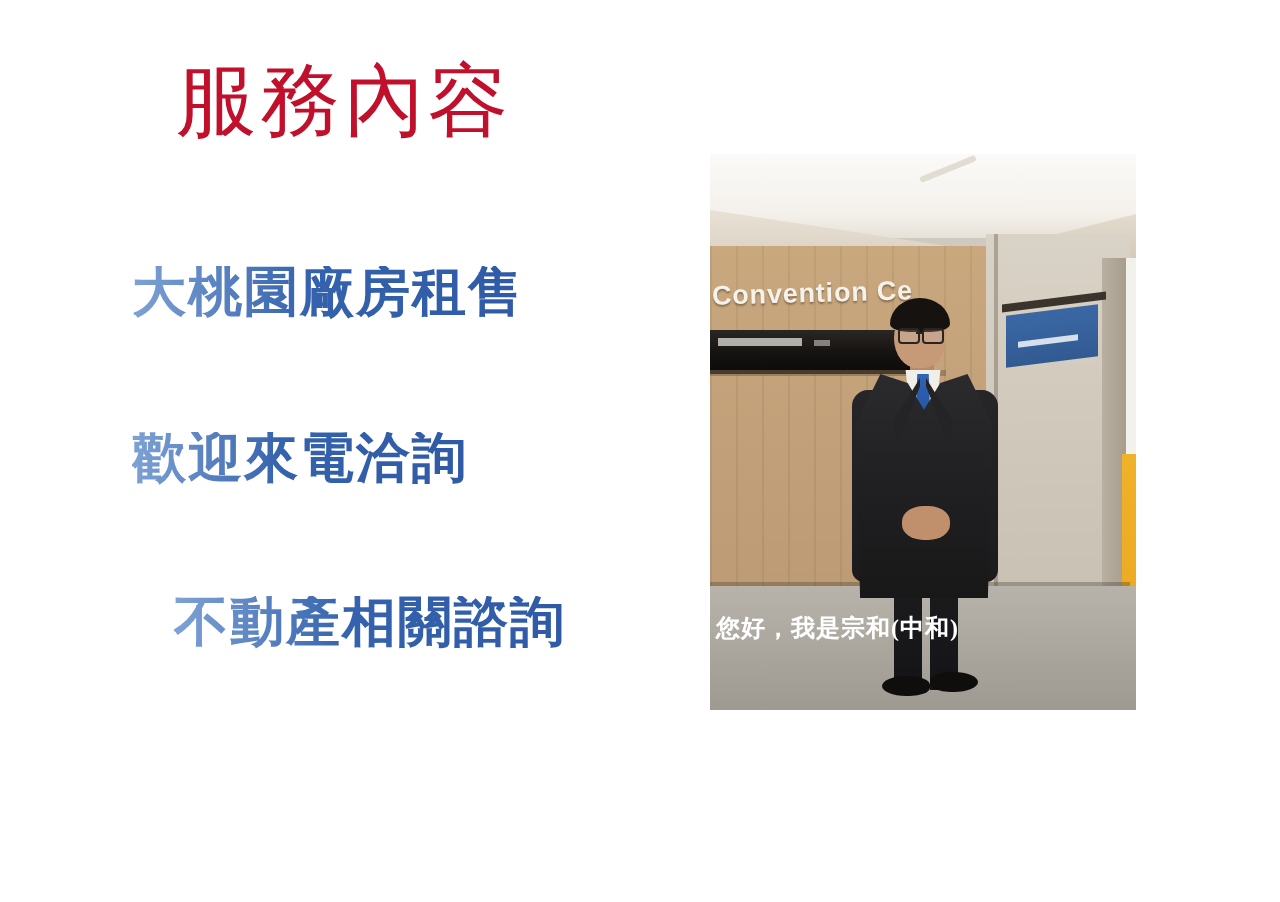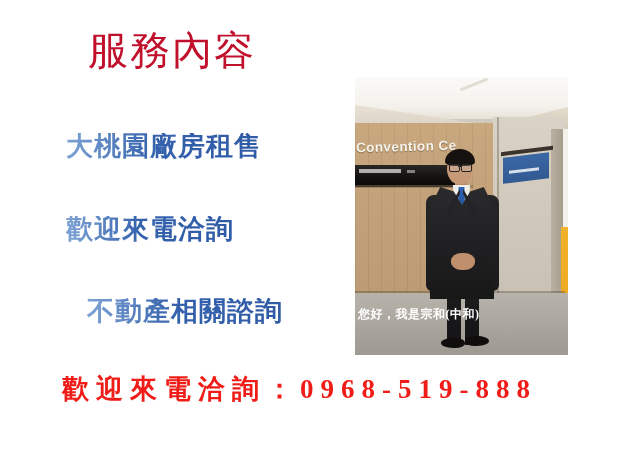--- a/index.html
+++ b/index.html
@@ -289,21 +289,20 @@
 <div id="slide">
 
   <div class="headline">服務內容</div>
 
   <div class="service-line l1">大桃園廠房租售</div>
 
   <div class="service-line l2">歡迎來電洽詢</div>
 
   <div class="service-line l3">不動產相關諮詢</div>
 
-  <div class="phone-line">歡迎來電洽詢：0968-519-888</div>
 
   <div id="photo">
 
     <div class="ph-layer ceiling"></div>
     <div class="ph-layer ceiling-streak"></div>
     <div class="ph-layer soffit-left"></div>
     <div class="ph-layer soffit-right"></div>
 
     <div class="ph-layer wood-wall"></div>
     <div class="ph-layer beige-wall"></div>

